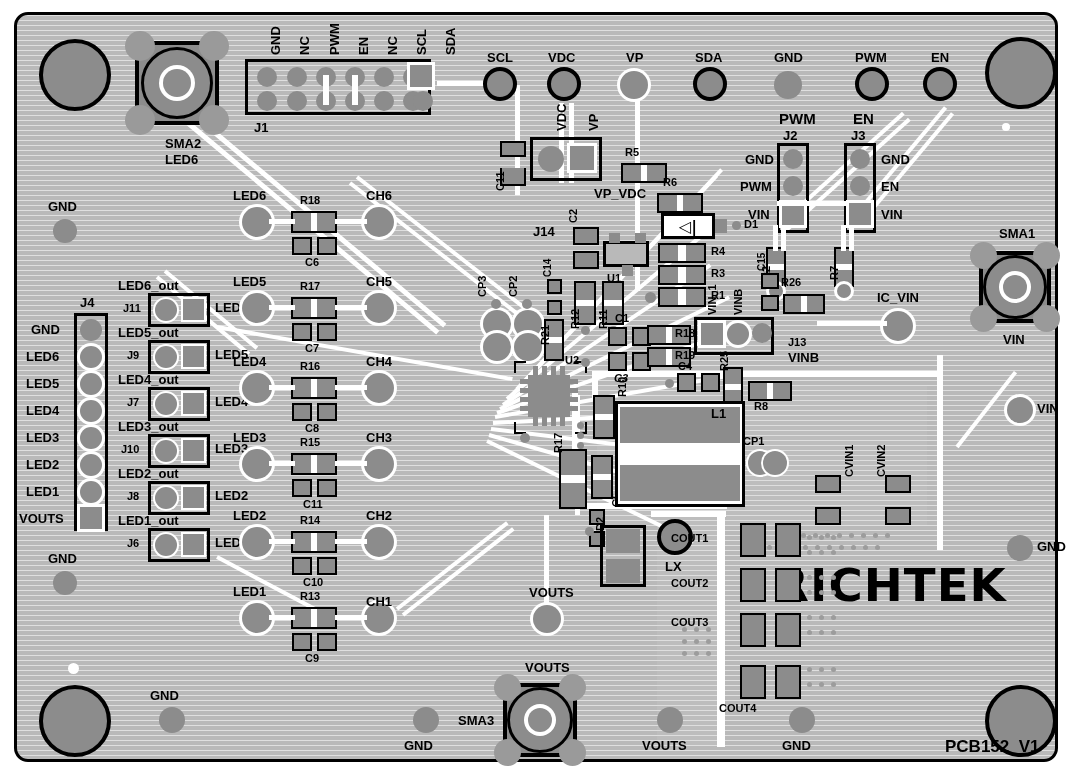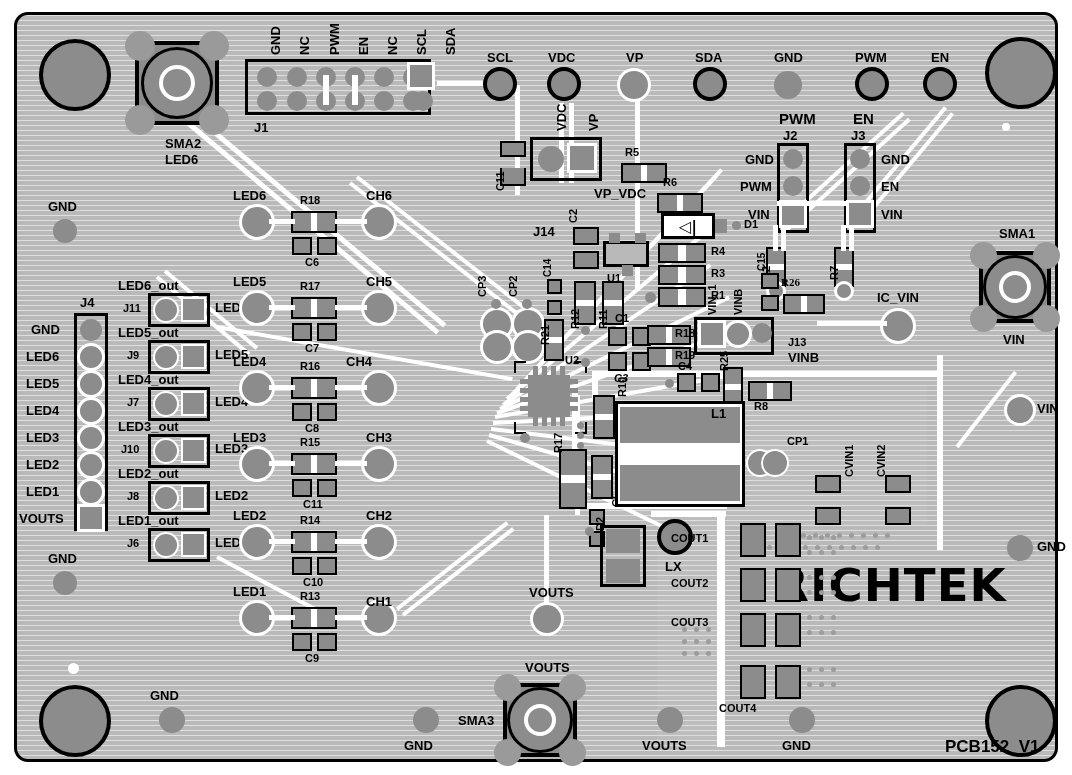--- a/index.html
+++ b/index.html
@@ -287,21 +287,21 @@
     <div class="tpring" style="left:820px;top:269px;width:14px;height:14px;"></div>
     <div class="tr" style="left:760px;top:186px;width:70px;height:5px;"></div>
 
     <div class="cappad" style="left:744px;top:258px;width:18px;height:16px;"></div>
     <div class="cappad" style="left:744px;top:280px;width:18px;height:16px;"></div>
     <div class="lbl rot xs" style="left:740px;top:256px;">C15</div>
     <div class="res" style="left:766px;top:279px;width:42px;height:20px;">
         <i class="l"></i>
         <i class="r"></i>
       </div>
-    <div class="lbl sm" style="left:764px;top:262px;font-family:Liberation Serif, serif;">R26</div>
+    <div class="lbl sm" style="left:764px;top:262px;">R26</div>
 
     <div class="obox" style="left:677px;top:302px;width:80px;height:38px;"></div>
     <div class="pad" style="left:684px;top:308px;width:22px;height:22px;box-shadow:0 0 0 3px #fff;"></div>
     <div class="pad rnd" style="left:710px;top:308px;width:22px;height:22px;box-shadow:0 0 0 3px #fff;"></div>
     <div class="pad rnd" style="left:735px;top:308px;width:20px;height:20px;"></div>
     <div class="lbl rot sm" style="left:690px;top:300px;">VIN_1</div>
     <div class="lbl rot sm" style="left:716px;top:300px;">VINB</div>
     <div class="lbl sm" style="left:771px;top:322px;">J13</div>
     <div class="lbl" style="left:771px;top:336px;">VINB</div>
 
@@ -421,21 +421,21 @@
     <div class="lbl" style="left:216px;top:340px;">LED4</div>
     <div class="res" style="left:274px;top:362px;width:46px;height:22px;">
         <i class="l"></i>
         <i class="r"></i>
       </div>
     <div class="lbl sm" style="left:283px;top:346px;">R16</div>
     <div class="cappad" style="left:275px;top:388px;width:20px;height:18px;"></div>
     <div class="cappad" style="left:300px;top:388px;width:20px;height:18px;"></div>
     <div class="lbl sm" style="left:288px;top:408px;">C8</div>
     <div class="tp" style="left:347px;top:358px;width:30px;height:30px;box-shadow:0 0 0 3px #fff;"></div>
-    <div class="lbl" style="left:329px;top:340px;">CH4</div>
+    <div class="lbl" style="left:349px;top:340px;">CH4</div>
     <div class="tr" style="left:252px;top:370px;width:26px;height:5px;"></div>
     <div class="tr" style="left:318px;top:370px;width:32px;height:5px;"></div>
 
     <div class="tp" style="left:225px;top:434px;width:30px;height:30px;box-shadow:0 0 0 3px #fff;"></div>
     <div class="lbl" style="left:216px;top:416px;">LED3</div>
     <div class="res" style="left:274px;top:438px;width:46px;height:22px;">
         <i class="l"></i>
         <i class="r"></i>
       </div>
     <div class="lbl sm" style="left:283px;top:422px;">R15</div>
@@ -601,21 +601,21 @@
     <div class="lbl" style="left:512px;top:571px;">VOUTS</div>
 
     <div id="L1" style="left:598px;top:386px;width:130px;height:106px;">
       <div class="bar" style="top:3px;height:36px;"></div>
       <div class="bar" style="bottom:3px;height:36px;"></div>
     </div>
     <div class="lbl" style="left:694px;top:392px;">L1</div>
 
     <div class="pad rnd" style="left:731px;top:436px;width:24px;height:24px;box-shadow:0 0 0 2px #fff;"></div>
     <div class="pad rnd" style="left:746px;top:436px;width:24px;height:24px;box-shadow:0 0 0 2px #fff;"></div>
-    <div class="lbl sm" style="left:726px;top:421px;padding-left:44px;">CP1</div>
+    <div class="lbl sm" style="left:726px;top:421px;">CP1</div>
 
     <div class="cappad" style="left:798px;top:460px;width:26px;height:18px;"></div>
     <div class="cappad" style="left:798px;top:492px;width:26px;height:18px;"></div>
     <div class="lbl rot sm" style="left:827px;top:462px;">CVIN1</div>
     <div class="cappad" style="left:868px;top:460px;width:26px;height:18px;"></div>
     <div class="cappad" style="left:868px;top:492px;width:26px;height:18px;"></div>
     <div class="lbl rot sm" style="left:859px;top:462px;">CVIN2</div>
 
     <div class="via" style="left:760px;top:518px;"></div>
       <div class="via" style="left:772px;top:518px;"></div>

